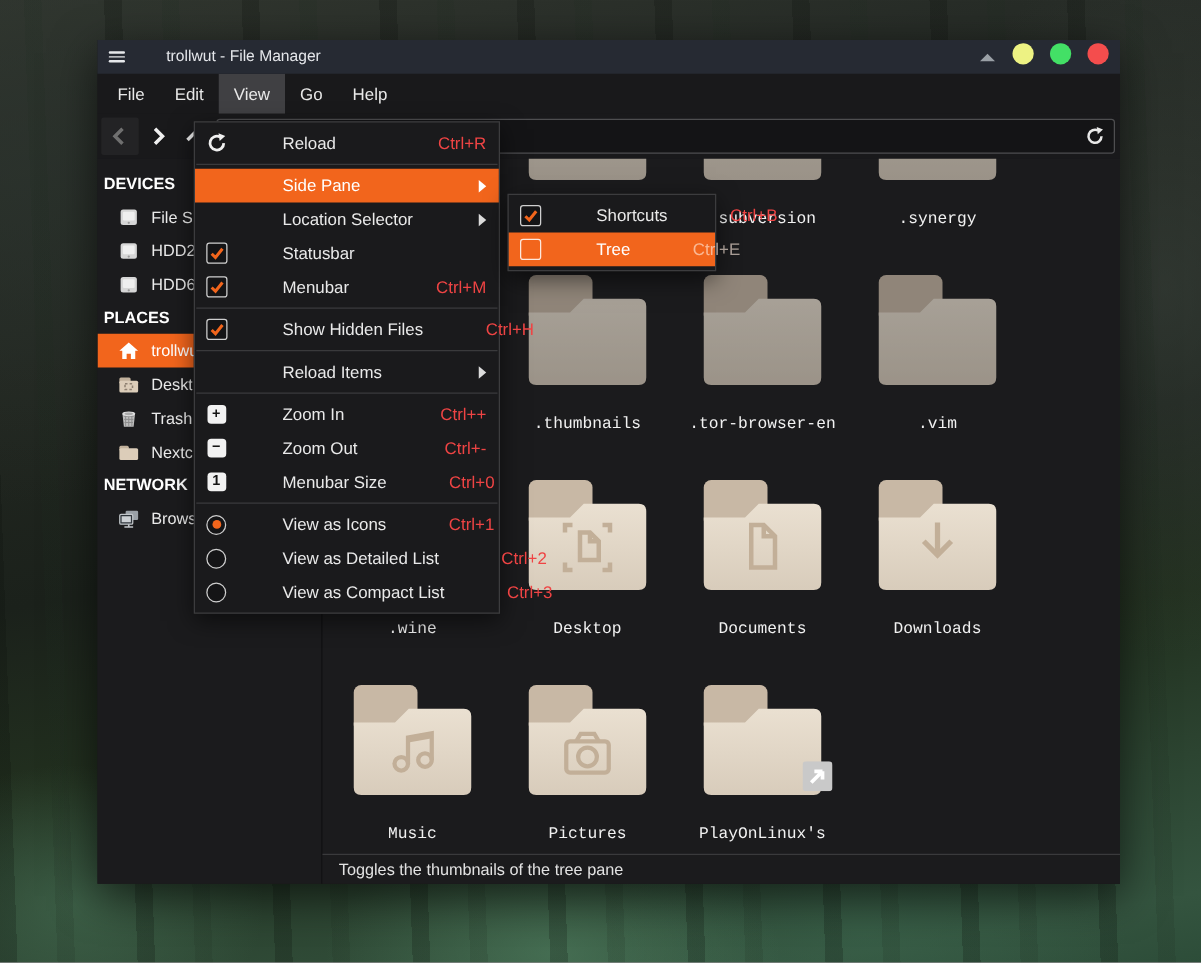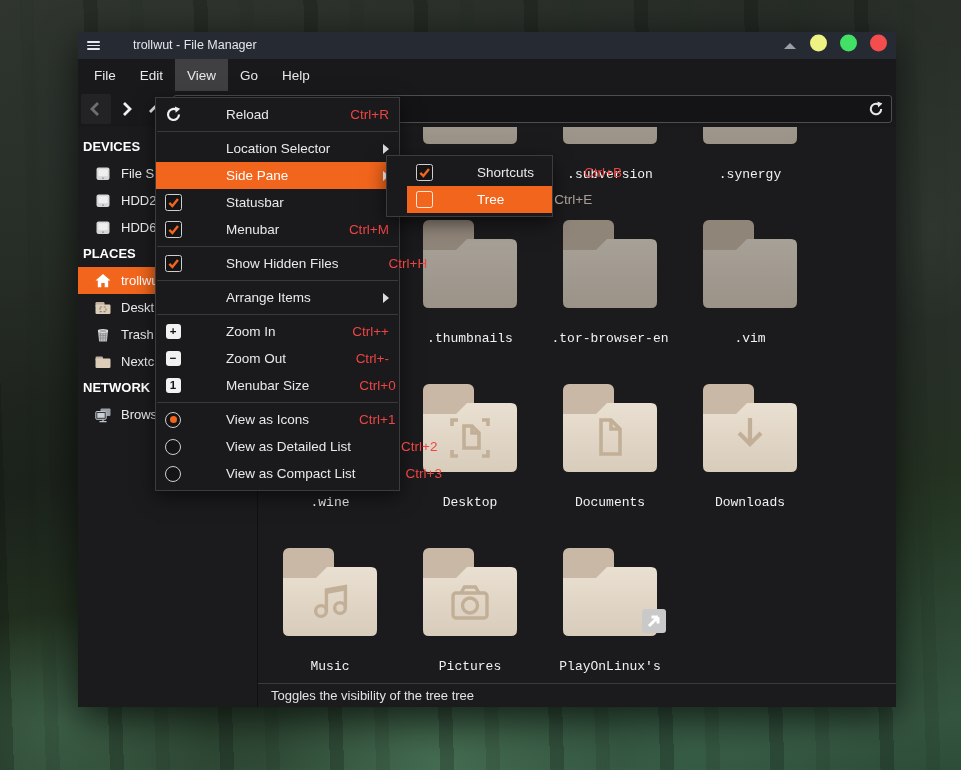--- a/index.html
+++ b/index.html
@@ -50,21 +50,21 @@
   .ficon{width:96px;height:96px;position:relative;}
   .ficon.hidden-file svg.folder{opacity:.68;}
   .flabel{margin-top:19px;font-size:13px;color:#f1f1f1;max-width:136px;white-space:nowrap;overflow:hidden;line-height:15px;}
   .emblem{position:absolute;right:-8px;bottom:2px;}
   .statusbar{height:23px;flex:0 0 auto;border-top:1px solid #3a3a3c;display:flex;align-items:center;padding-left:13px;
     font-size:13px;color:#e2e2e2;background:var(--surface);}
   
   .popup{position:absolute;background:var(--menu);border:1px solid #3c3c3e;box-shadow:0 6px 18px rgba(0,0,0,.55);
     padding:3px 0;z-index:10;box-sizing:border-box;}
   .view-menu{left:155px;top:97px;width:245px;}
-  .side-pane-submenu{left:386px;top:155px;width:167px;z-index:11;padding-left:20px;}
+  .side-pane-submenu{left:406px;top:155px;width:167px;z-index:11;}
   .mrow{height:27px;display:flex;align-items:center;padding:0 10px 0 8px;font-size:13.5px;color:#e9e9e9;cursor:default;gap:36px;}
   .mrow.hl{background:var(--accent);color:#ffffff;}
   .mrow .mic{width:18px;height:18px;margin-right:8px;display:flex;align-items:center;justify-content:center;flex:0 0 auto;}
   .mrow .mlabel{white-space:nowrap;}
   .mrow .maccel{margin-left:auto;color:#ef4444;padding-left:14px;}
   .mrow.hl .maccel{color:rgba(255,236,222,.62);}
   .mrow .marrow{margin-left:auto;width:0;height:0;border-top:5px solid transparent;border-bottom:5px solid transparent;border-left:6px solid #dcdcdc;}
   .mrow.hl .marrow{border-left-color:#ffffff;}
   .msep{border-top:1px solid #3a3a3c;margin:3px 1px;}
   .sqic{width:15px;height:15px;border-radius:3px;background:#f2f2f2;color:#141414;font-size:11.5px;font-weight:bold;
@@ -480,46 +480,46 @@
          <span class="emblem"><svg width="24" height="24" viewBox="0 0 24 24">
                       <rect x="0" y="0" width="24" height="24" rx="3" fill="#c9c9c9"></rect>
                       <path d="M7 17 L16 8 M16 8 h-6.5 M16 8 v6.5" stroke="#ffffff" stroke-width="3" fill="none"></path>
                     </svg></span>
        </div>
        <div class="flabel">PlayOnLinux's</div>
      </div>
             </div>
         </div>
         <div class="statusbar">
-          <span>Toggles the visibility of the tree tree</span>
+          <span>Toggles the thumbnails of the tree pane</span>
         </div>
       </div>
     </div>
   </div>
 
   <div class="popup view-menu" id="viewmenu">
       <div class="mrow">
        <span class="mic">
           <svg width="17" height="17" viewBox="0 0 17 17">
             <path d="M14 8.5 A5.5 5.5 0 1 1 11 3.6" fill="none" stroke="#f0f0f0" stroke-width="2.2"></path>
             <path d="M9.8 0.6 L15.2 2.8 L10.7 6.8 Z" fill="#f0f0f0"></path>
           </svg>
         </span>
        <span class="mlabel">Reload</span>
        <span class="maccel">Ctrl+R</span>
      </div>
       <div class="msep"></div>
-      <div class="mrow">
-       <span class="mic"></span>
-       <span class="mlabel">Location Selector</span>
-       <span class="marrow"></span>
-     </div>
       <div class="mrow hl">
        <span class="mic"></span>
        <span class="mlabel">Side Pane</span>
+       <span class="marrow"></span>
+     </div>
+      <div class="mrow">
+       <span class="mic"></span>
+       <span class="mlabel">Location Selector</span>
        <span class="marrow"></span>
      </div>
       <div class="mrow">
        <span class="mic">
           <span class="cb">
             <svg width="13" height="13" viewBox="0 0 14 14">
               <polyline points="2.5,7.5 5.8,10.8 11.8,3.2" fill="none" stroke="#F2651C" stroke-width="2.6"></polyline>
             </svg>
           </span>
         </span>
@@ -545,21 +545,21 @@
               <polyline points="2.5,7.5 5.8,10.8 11.8,3.2" fill="none" stroke="#F2651C" stroke-width="2.6"></polyline>
             </svg>
           </span>
         </span>
        <span class="mlabel">Show Hidden Files</span>
        <span class="maccel">Ctrl+H</span>
      </div>
       <div class="msep"></div>
       <div class="mrow">
        <span class="mic"></span>
-       <span class="mlabel">Arrange Items</span>
+       <span class="mlabel">Reload Items</span>
        <span class="marrow"></span>
      </div>
       <div class="msep"></div>
       <div class="mrow">
        <span class="mic">
           <span class="sqic">+</span>
         </span>
        <span class="mlabel">Zoom In</span>
        <span class="maccel">Ctrl++</span>
      </div>

